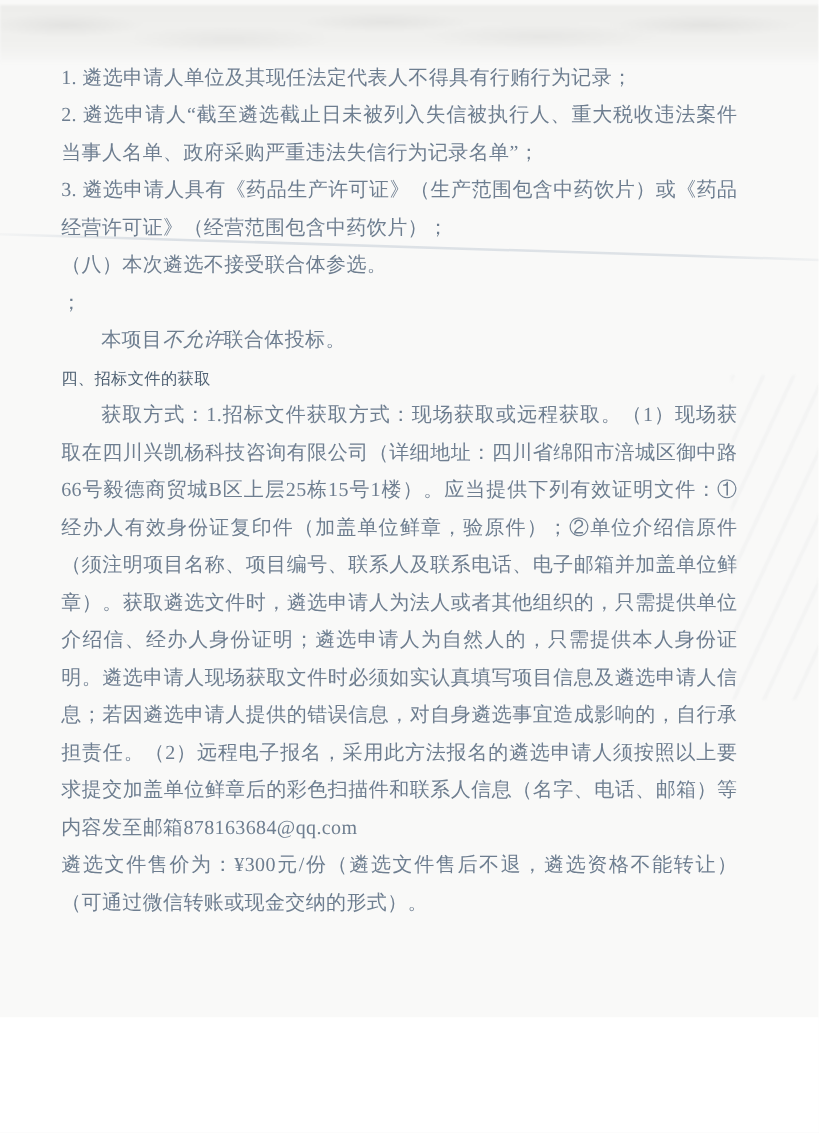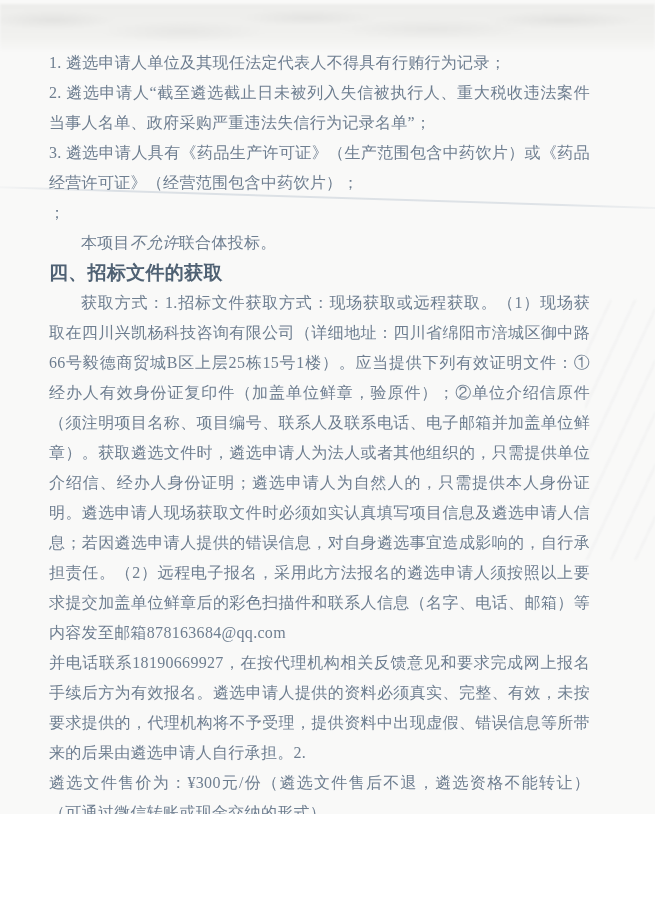--- a/index.html
+++ b/index.html
@@ -36,39 +36,39 @@
   .content{
     position:absolute;left:49px;top:48px;width:541px;
     color:var(--text,#6e7e90);
     font-size:16px;line-height:30px;
     text-align:justify;
     letter-spacing:.3px;
   }
   .blk{margin:0;}
   .indent{text-indent:2em;}
   .heading{
-    font-weight:bold;
+    font-weight:normal;
     color:var(--heading,#4f6173);
     font-family:"Liberation Sans","DejaVu Sans",sans-serif;
-    font-size:19px;
+    font-size:13px;
     text-align:left;
   }
   .it{font-style:italic;}
 </style>
 </head>
 <body>
 
 <div class="page">
   <div class="scan-band"></div>
   <div class="scan-line"></div>
   <div class="smudge"></div>
   <div class="content">
       <p class="blk body"><span>1. 遴选申请人单位及其现任法定代表人不得具有行贿行为记录；</span></p>
       <p class="blk body"><span>2. 遴选申请人“截至遴选截止日未被列入失信被执行人、重大税收违法案件当事人名单、政府采购严重违法失信行为记录名单”；</span></p>
       <p class="blk body"><span>3. 遴选申请人具有《药品生产许可证》（生产范围包含中药饮片）或《药品经营许可证》（经营范围包含中药饮片）；</span></p>
+      <p class="blk body"><span>（八）本次遴选不接受联合体参选。</span></p>
       <p class="blk body"><span>；</span></p>
       <p class="blk body indent"><span>本项目</span><span class="it">不允许</span><span>联合体投标。</span></p>
       <p class="blk heading"><span>四、招标文件的获取</span></p>
       <p class="blk body indent"><span>获取方式：1.招标文件获取方式：现场获取或远程获取。（1）现场获取在四川兴凯杨科技咨询有限公司（详细地址：四川省绵阳市涪城区御中路66号毅德商贸城B区上层25栋15号1楼）。应当提供下列有效证明文件：①经办人有效身份证复印件（加盖单位鲜章，验原件）；②单位介绍信原件（须注明项目名称、项目编号、联系人及联系电话、电子邮箱并加盖单位鲜章）。获取遴选文件时，遴选申请人为法人或者其他组织的，只需提供单位介绍信、经办人身份证明；遴选申请人为自然人的，只需提供本人身份证明。遴选申请人现场获取文件时必须如实认真填写项目信息及遴选申请人信息；若因遴选申请人提供的错误信息，对自身遴选事宜造成影响的，自行承担责任。（2）远程电子报名，采用此方法报名的遴选申请人须按照以上要求提交加盖单位鲜章后的彩色扫描件和联系人信息（名字、电话、邮箱）等内容发至邮箱878163684@qq.com</span></p>
-      <p class="blk body"><span>并电话联系18190669927，在按代理机构相关反馈意见和要求完成网上报名手续后方为有效报名。遴选申请人提供的资料必须真实、完整、有效，未按要求提供的，代理机构将不予受理，提供资料中出现虚假、错误信息等所带来的后果由遴选申请人自行承担。2.</span></p>
       <p class="blk body"><span>遴选文件售价为：¥300元/份（遴选文件售后不退，遴选资格不能转让）（可通过微信转账或现金交纳的形式）。</span></p>
     </div>
 </div>
 
 </body></html>

